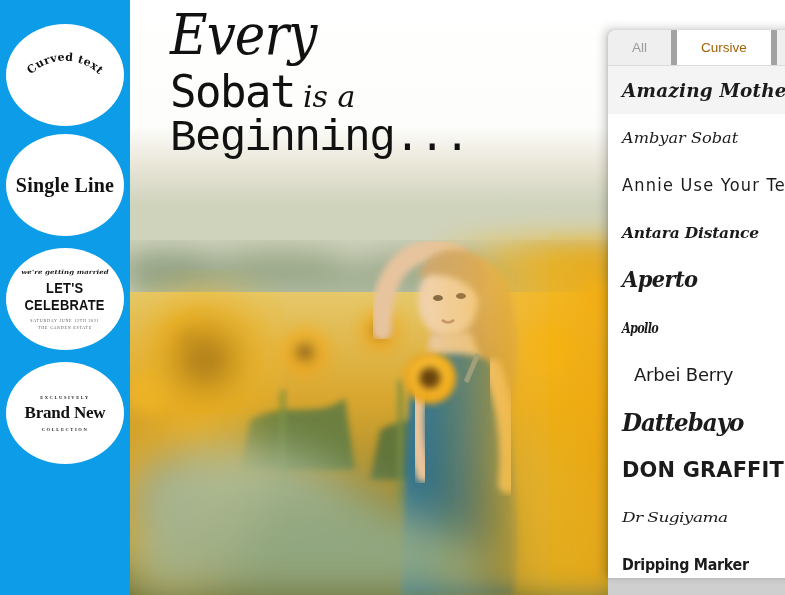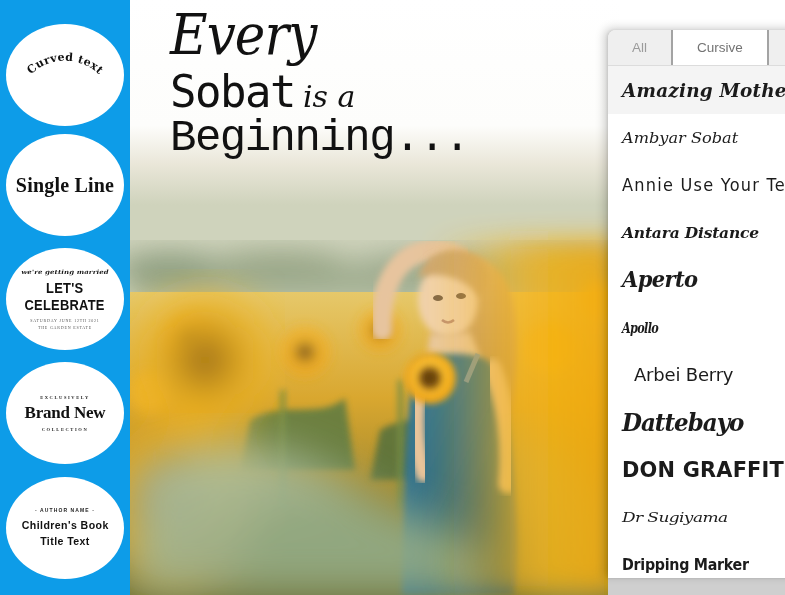--- a/index.html
+++ b/index.html
@@ -146,27 +146,27 @@
     border-bottom: 1px solid #dcdcdc;
   }
   .tab {
     flex: 0 0 auto;
     min-width: 46px;
     padding: 0 24px;
     display: flex; align-items: center; justify-content: center;
     font-size: 13.5px;
     color: #9b9b9b;
     background: #efefef;
-    border-right: 2px solid #a3a3a3;
+    border-right: 6px solid #a3a3a3;
     cursor: pointer;
   }
   .tab:first-child { border-top-left-radius: 8px; }
   .tab.active {
     background: #ffffff;
-    color: #737373;
+    color: #a16207;
   }
   #font-list {
     height: 512px;
     overflow: hidden;
     background: #fff;
   }
   .font-row {
     height: 47.5px;
     display: flex; align-items: center;
     padding-left: 14px;
@@ -223,25 +223,20 @@
       <div class="p-tiny-rule">SATURDAY JUNE 12TH 2021</div>
       <div class="p-tiny-rule" style="margin-top:1px">THE GARDEN ESTATE</div>
     </div>
 
     <div class="preset">
       <div class="p-overline">EXCLUSIVELY</div>
       <div class="p-brand">Brand New</div>
       <div class="p-underline">COLLECTION</div>
     </div>
 
-    <div class="preset">
-      <div class="p-kidsmall">- AUTHOR NAME -</div>
-      <div class="p-kids">Children's Book</div>
-      <div class="p-kids">Title Text</div>
-    </div>
 
   </div>
 
   <div id="canvas">
 
     <div id="photo">
       <svg viewBox="0 0 490 595" preserveAspectRatio="xMidYMid slice">
         <defs>
           <linearGradient id="skyG" x1="0" y1="0" x2="0" y2="1">
             <stop offset="0" stop-color="#ffffff"></stop>

